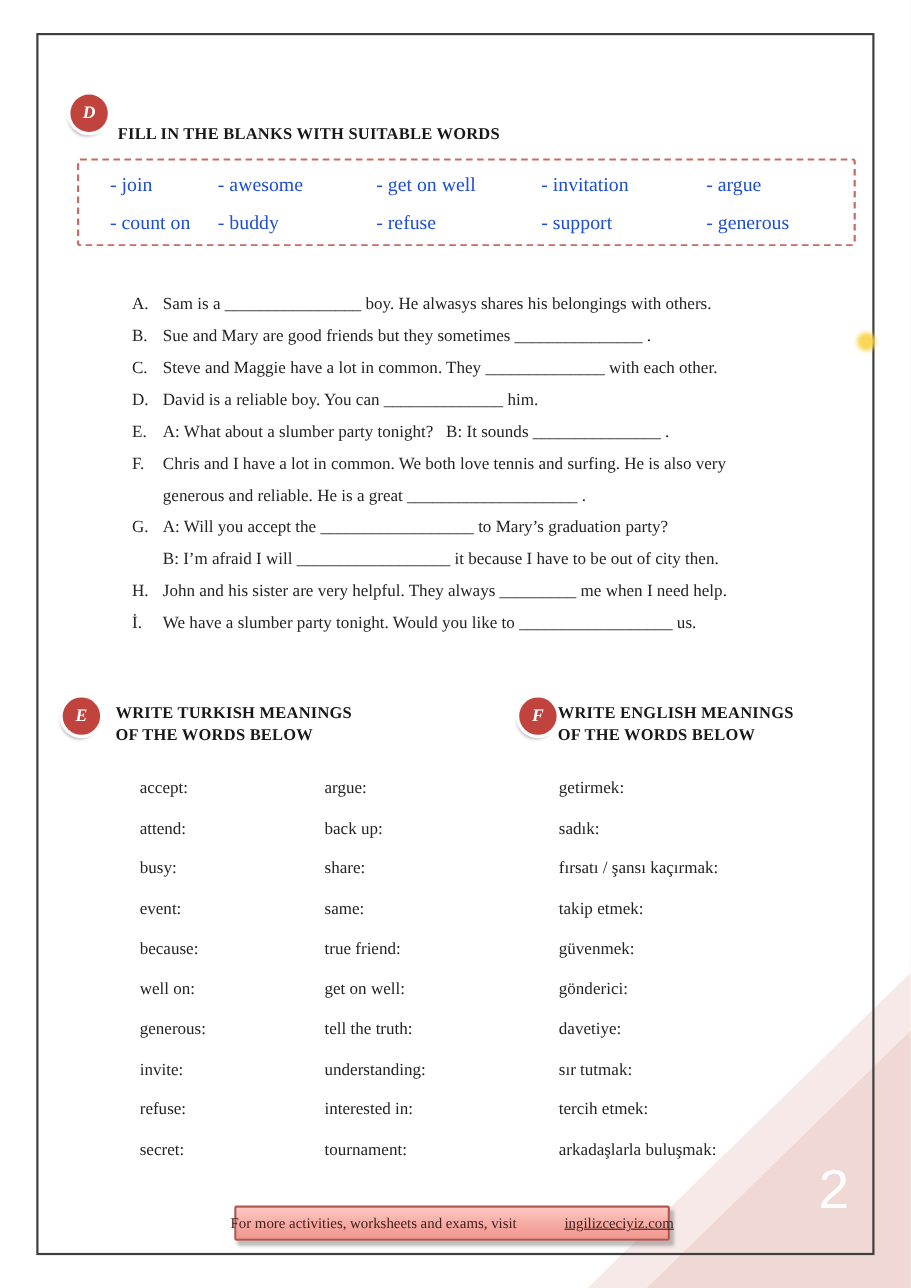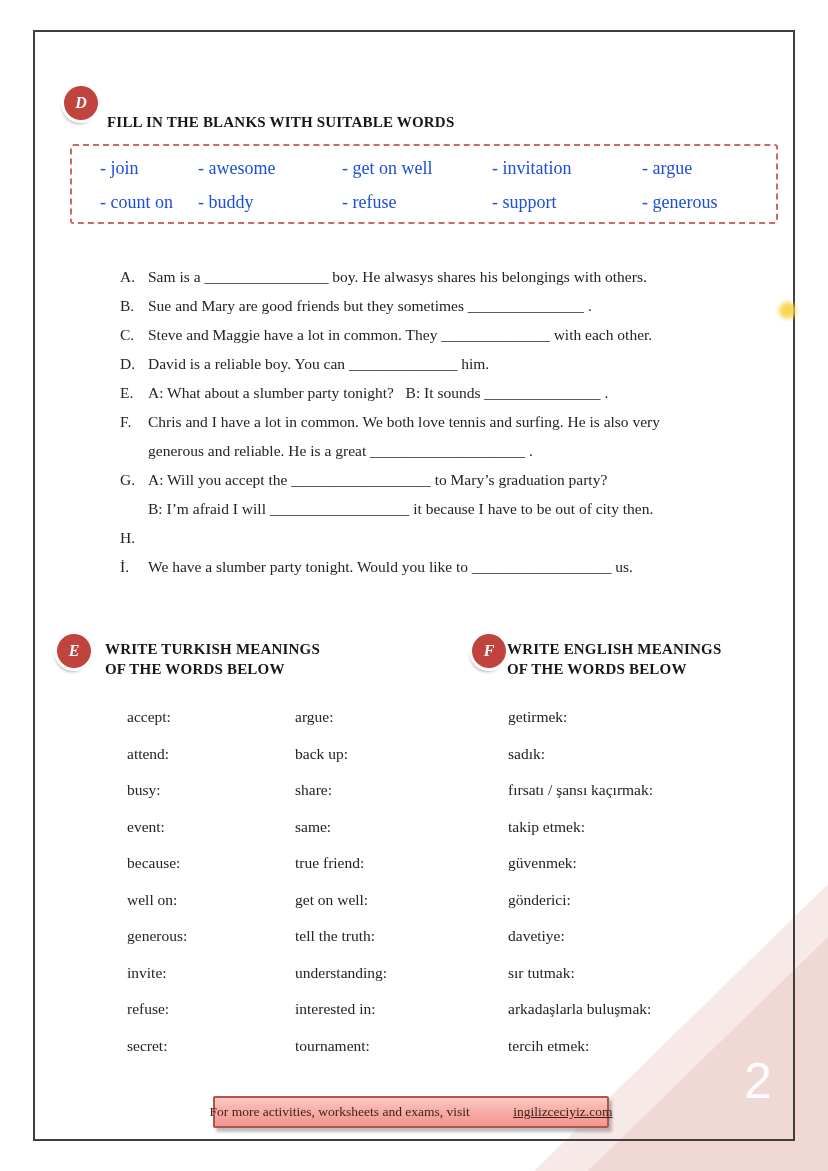--- a/index.html
+++ b/index.html
@@ -146,20 +146,21 @@
       <span class="s-text">A: Will you accept the __________________ to Mary’s graduation party?</span>
     </div>
 
     <div class="sentence-line">
       <span class="s-label"></span>
       <span class="s-text">B: I’m afraid I will __________________ it because I have to be out of city then.</span>
     </div>
 
     <div class="sentence-line">
       <span class="s-label">H.</span>
+      <span class="s-text">John and his sister are very helpful. They always _________ me when I need help.</span>
     </div>
 
     <div class="sentence-line">
       <span class="s-label">İ.</span>
       <span class="s-text">We have a slumber party tonight. Would you like to __________________ us.</span>
     </div>
   </div>
 
 <div class="badge badge-e">
   <span>E</span>
@@ -207,17 +208,17 @@
 <div class="wordcol col-f">
 
 <div>getirmek:</div>
     <div>sadık:</div>
     <div>fırsatı / şansı kaçırmak:</div>
     <div>takip etmek:</div>
     <div>güvenmek:</div>
     <div>gönderici:</div>
     <div>davetiye:</div>
     <div>sır tutmak:</div>
+    <div>tercih etmek:</div>
     <div>arkadaşlarla buluşmak:</div>
-    <div>tercih etmek:</div>
   </div>
 
 <div class="footer-box"><span>For more activities, worksheets and exams, visit </span><a>ingilizceciyiz.com</a></div>
 
 </body></html>

